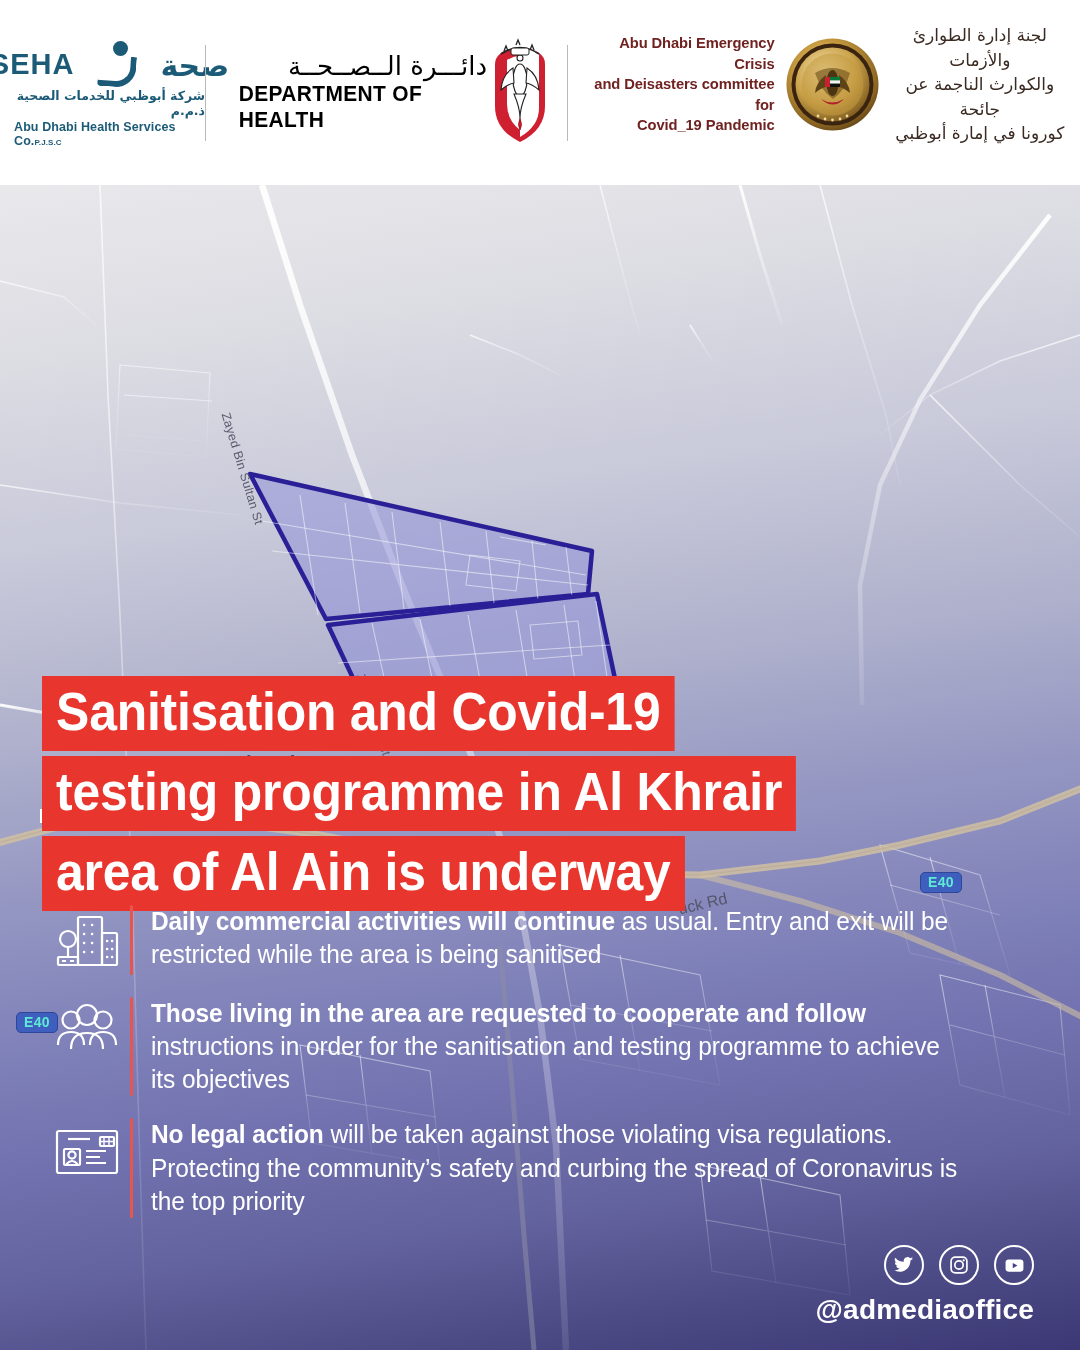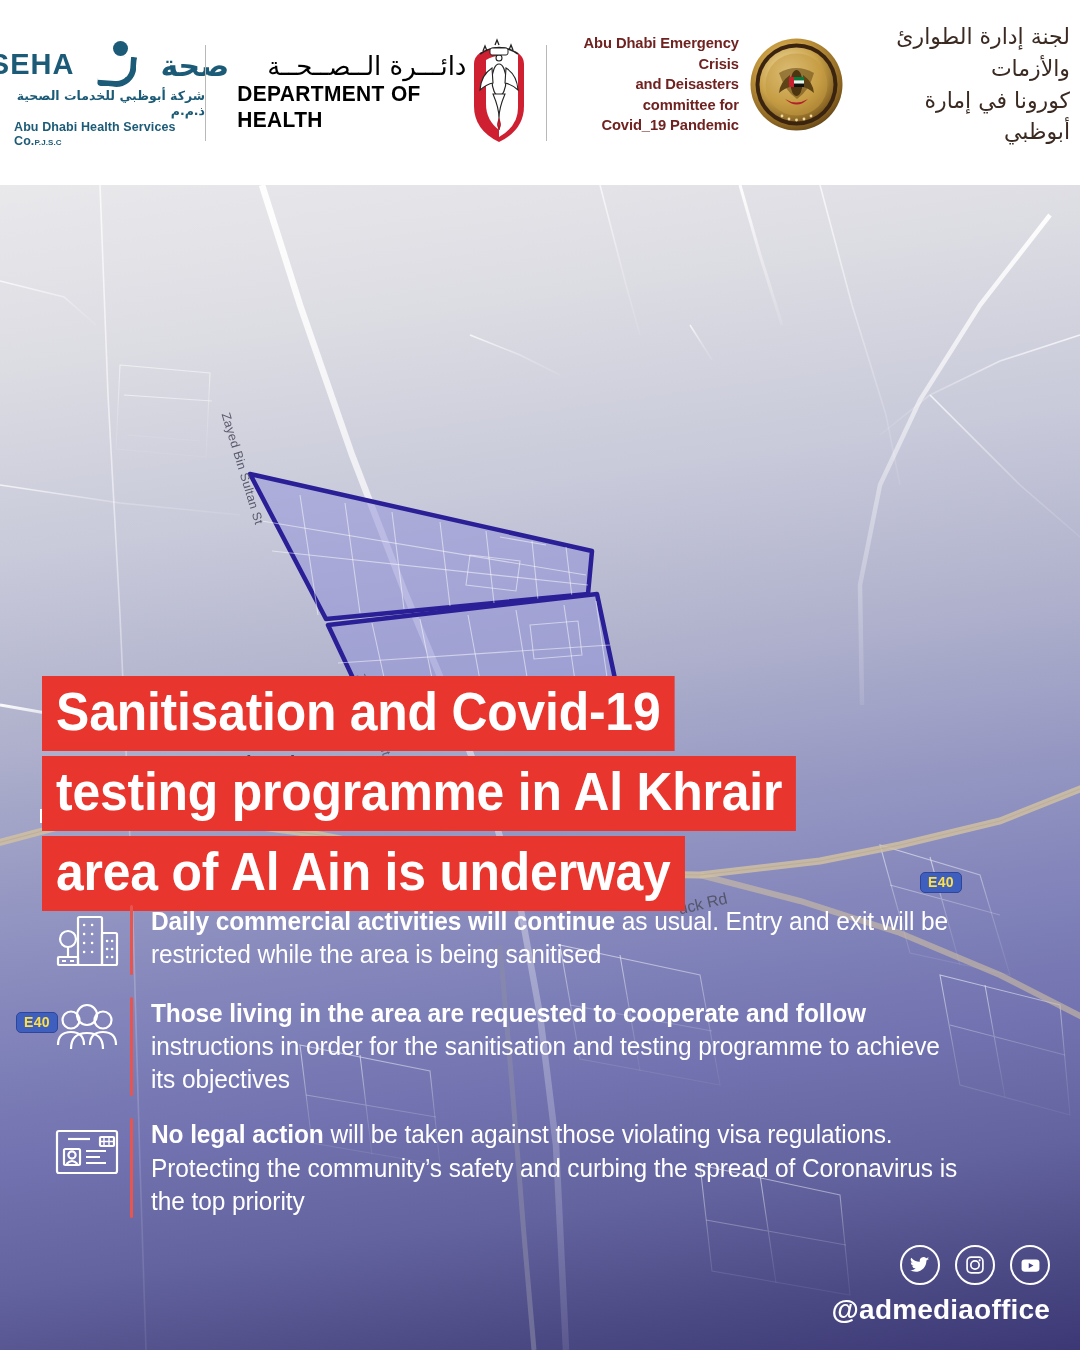--- a/index.html
+++ b/index.html
@@ -44,32 +44,32 @@
   .doh-en{font-size:22.5px;color:#000;font-weight:bold;letter-spacing:.4px;
           margin-top:1px;transform:scaleX(.93);transform-origin:right center;}
 
   
   .falcon{width:66px;height:118px;flex:0 0 66px;}
 
   
   .cmte{display:flex;align-items:center;gap:10px;padding:0 10px 16px 14px;}
   .cmte-en{font-size:15.5px;font-weight:bold;color:#6f2220;line-height:1.32;
            text-align:right;letter-spacing:-.1px;transform:scaleX(.95);transform-origin:right center;}
-  .cmte-ar{font-size:22px;color:#3a2a22;direction:rtl;text-align:right;line-height:1.45;
+  .cmte-ar{font-size:17px;color:#3a2a22;direction:rtl;text-align:center;line-height:1.45;
            font-family:"DejaVu Sans", sans-serif;}
   .gold-seal{width:95px;height:95px;flex:0 0 95px;}
 
   
   .map{position:absolute;left:0;top:185px;width:1080px;height:1165px;overflow:hidden;
        background:linear-gradient(172deg,#e9e9ec 0%,#dcdce3 14%,#c9cada 28%,#b0b2cd 42%,
                  #9496c2 55%,#8183ba 65%,#7273b0 74%,#63639f 84%,#4c4a85 93%,#3b3875 100%);}
   .map svg{position:absolute;left:0;top:0;}
 
   .shield{position:absolute;background:#3f5fbf;border:1.5px solid #2d4699;border-radius:5px;
-          color:#fde047;font-size:14px;font-weight:bold;letter-spacing:.3px;
+          color:#5eead4;font-size:14px;font-weight:bold;letter-spacing:.3px;
           padding:2px 7px 3px;text-align:center;line-height:1;}
   .city-label{position:absolute;color:#46465c;font-weight:500;}
   .city-en{font-size:30px;letter-spacing:3.5px;}
   .city-ar{font-size:26px;direction:rtl;font-family:"DejaVu Sans",sans-serif;letter-spacing:1px;}
   .scalebar{position:absolute;left:40px;top:624px;width:196px;height:14px;background:#fff;}
 
   
   .headline{position:absolute;left:42px;top:676px;z-index:20;}
   .hl-line{display:table;background:#e8352d;color:#fff;font-weight:bold;
            font-size:53px;line-height:1.02;letter-spacing:-.2px;
@@ -81,21 +81,21 @@
   .bullet{display:flex;align-items:flex-start;margin-bottom:22px;justify-content:space-between;}
   .b-icon{width:86px;flex:0 0 86px;display:flex;align-items:center;justify-content:center;
           padding-top:6px;}
   .b-rule{width:3px;flex:0 0 3px;background:#e8544e;border-radius:2px;align-self:stretch;
           margin-right:18px;}
   .b-text{color:#fff;font-size:25.5px;line-height:1.30;letter-spacing:-.1px;
           transform:scaleX(.96);transform-origin:left center;}
   .b-text b{font-weight:bold;}
 
   
-  .footer{position:absolute;right:30px;bottom:24px;z-index:20;text-align:center;}
+  .footer{position:absolute;right:46px;bottom:24px;z-index:20;text-align:center;}
   .socials{display:flex;gap:15px;justify-content:flex-end;margin-bottom:9px;}
   .soc{width:36px;height:36px;border-radius:50%;border:2px solid #fff;
        display:flex;align-items:center;justify-content:center;}
   .handle{color:#fff;font-size:28px;font-weight:bold;letter-spacing:.2px;}
 </style>
 </head>
 <body>
 
 <div id="poster">
 
@@ -183,20 +183,21 @@
         <g fill="#f0dca0">
           <circle cx="47.5" cy="83" r="1.4"></circle>
             <circle cx="40" cy="82" r="1.4"></circle>
           <circle cx="55" cy="82" r="1.4"></circle>
             <circle cx="33" cy="79" r="1.4"></circle>
           <circle cx="62" cy="79" r="1.4"></circle>
         </g>
       </svg>
       <div class="cmte-ar">
         <div>لجنة إدارة الطوارئ والأزمات</div>
+        <div>والكوارث الناجمة عن جائحة</div>
         <div>كورونا في إمارة أبوظبي</div>
       </div>
     </div>
 
   </div>
 
   <div class="map">
 
     <svg width="1080" height="1165" viewBox="0 0 1080 1165">
       <defs>

